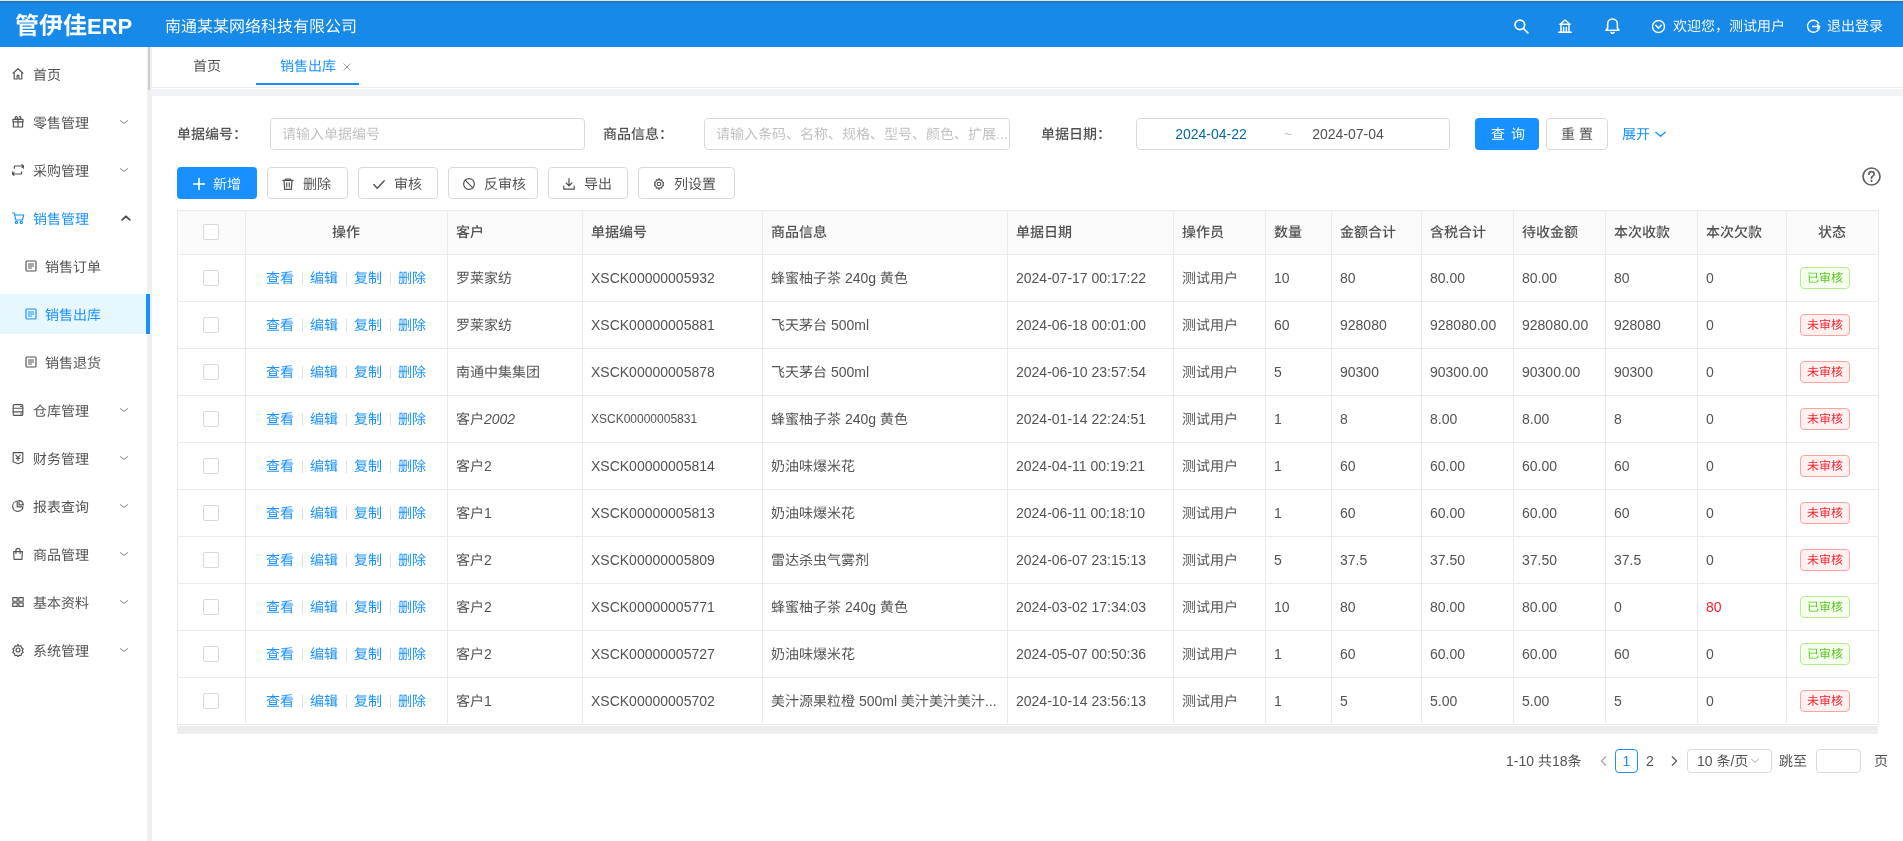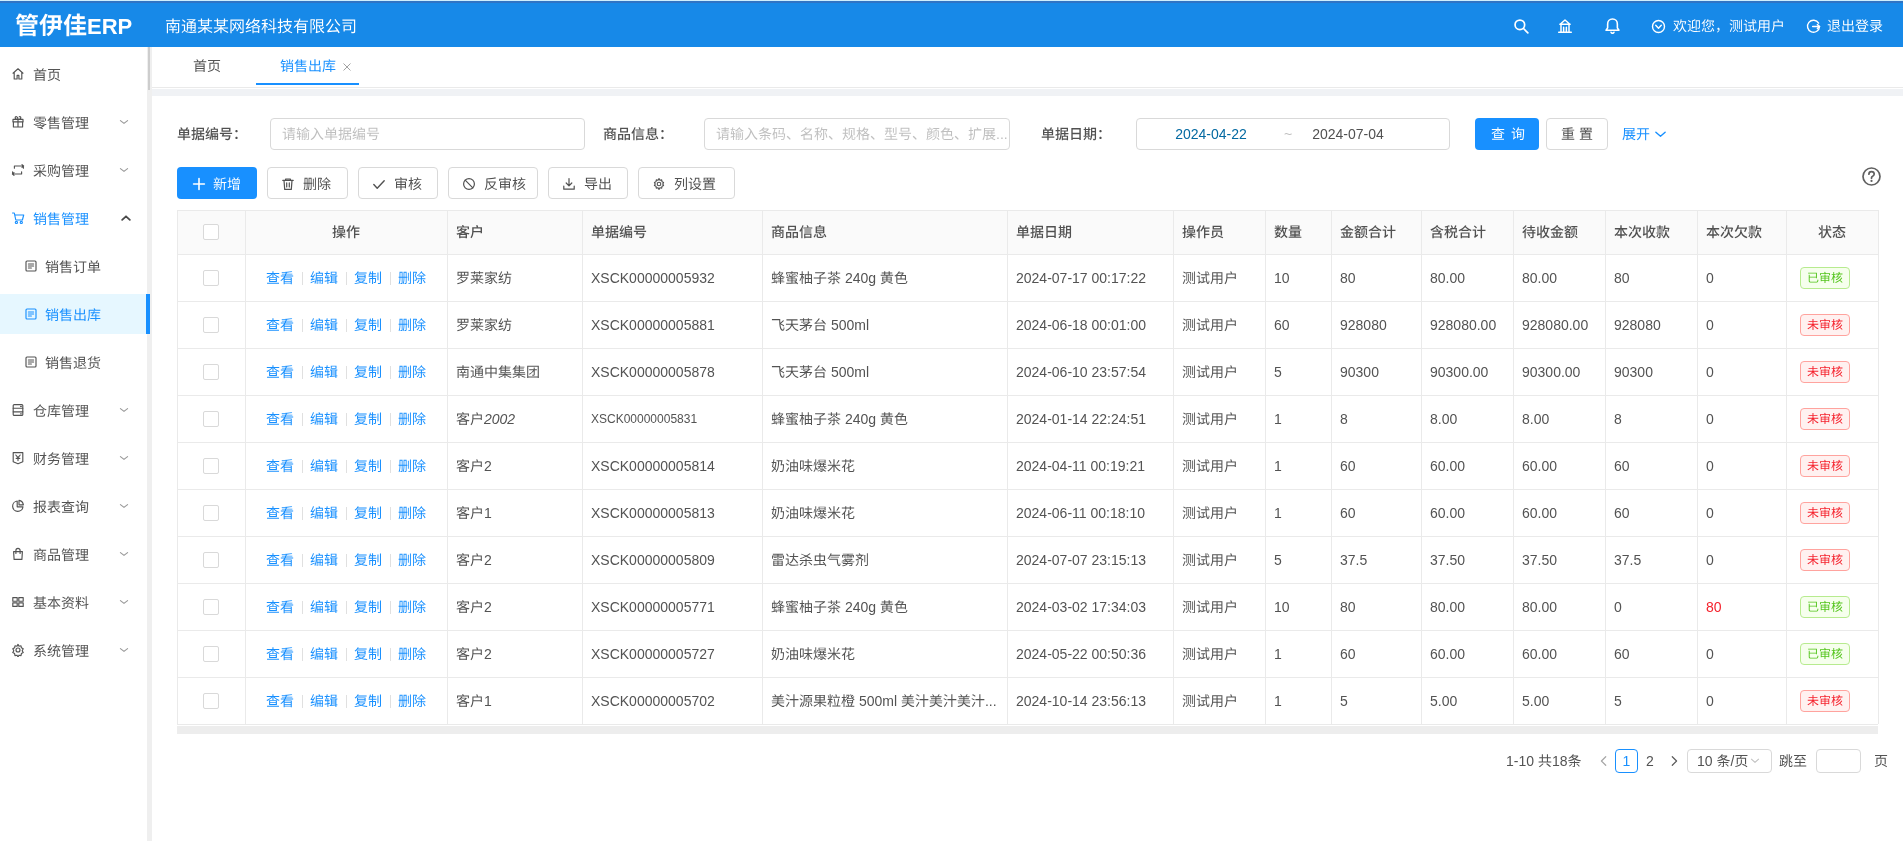--- a/index.html
+++ b/index.html
@@ -1025,21 +1025,21 @@
       <g fill="#535353" transform="translate(0,14) scale(0.014)">
         <use href="#g96f7R"></use>
         <use href="#g8fbeR" x="1000"></use>
         <use href="#g6740R" x="2000"></use>
         <use href="#g866bR" x="3000"></use>
         <use href="#g6c14R" x="4000"></use>
         <use href="#g96feR" x="5000"></use>
         <use href="#g5242R" x="6000"></use>
       </g>
     </svg></div>
-<div style="position:absolute;left:1016.0px;top:551.5px;font-size:14px;color:#535353;white-space:pre;line-height:17px;">2024-07-07 23:15:13</div>
+<div style="position:absolute;left:1016.0px;top:551.5px;font-size:14px;color:#535353;white-space:pre;line-height:17px;">2024-06-07 23:15:13</div>
 <div style="position:absolute;left:1182.0px;top:551.0px;"><svg style="" width="56" height="17" viewBox="0 0 56 17">
       <g fill="#535353" transform="translate(0,14) scale(0.014)">
         <use href="#g6d4bR"></use>
         <use href="#g8bd5R" x="1000"></use>
         <use href="#g7528R" x="2000"></use>
         <use href="#g6237R" x="3000"></use>
       </g>
     </svg></div>
 <div style="position:absolute;left:1274.0px;top:551.5px;font-size:14px;color:#535353;white-space:pre;line-height:17px;">5</div>
 <div style="position:absolute;left:1340.0px;top:551.5px;font-size:14px;color:#535353;white-space:pre;line-height:17px;">37.5</div>
@@ -1165,21 +1165,21 @@
 <div style="position:absolute;left:771.0px;top:645.0px;"><svg style="" width="84" height="17" viewBox="0 0 84 17">
       <g fill="#535353" transform="translate(0,14) scale(0.014)">
         <use href="#g5976R"></use>
         <use href="#g6cb9R" x="1000"></use>
         <use href="#g5473R" x="2000"></use>
         <use href="#g7206R" x="3000"></use>
         <use href="#g7c73R" x="4000"></use>
         <use href="#g82b1R" x="5000"></use>
       </g>
     </svg></div>
-<div style="position:absolute;left:1016.0px;top:645.5px;font-size:14px;color:#535353;white-space:pre;line-height:17px;">2024-05-22 00:50:36</div>
+<div style="position:absolute;left:1016.0px;top:645.5px;font-size:14px;color:#535353;white-space:pre;line-height:17px;">2024-05-07 00:50:36</div>
 <div style="position:absolute;left:1182.0px;top:645.0px;"><svg style="" width="56" height="17" viewBox="0 0 56 17">
       <g fill="#535353" transform="translate(0,14) scale(0.014)">
         <use href="#g6d4bR"></use>
         <use href="#g8bd5R" x="1000"></use>
         <use href="#g7528R" x="2000"></use>
         <use href="#g6237R" x="3000"></use>
       </g>
     </svg></div>
 <div style="position:absolute;left:1274.0px;top:645.5px;font-size:14px;color:#535353;white-space:pre;line-height:17px;">1</div>
 <div style="position:absolute;left:1340.0px;top:645.5px;font-size:14px;color:#535353;white-space:pre;line-height:17px;">60</div>

